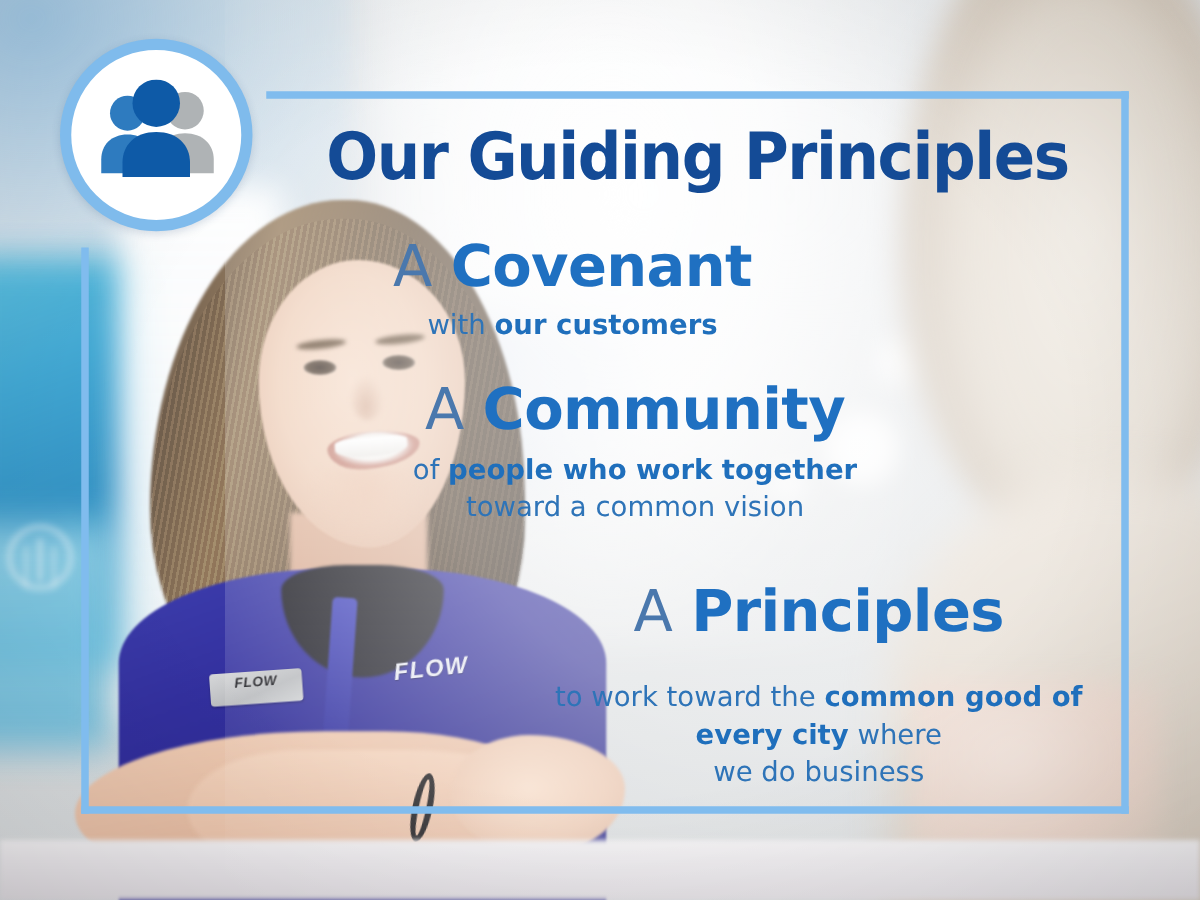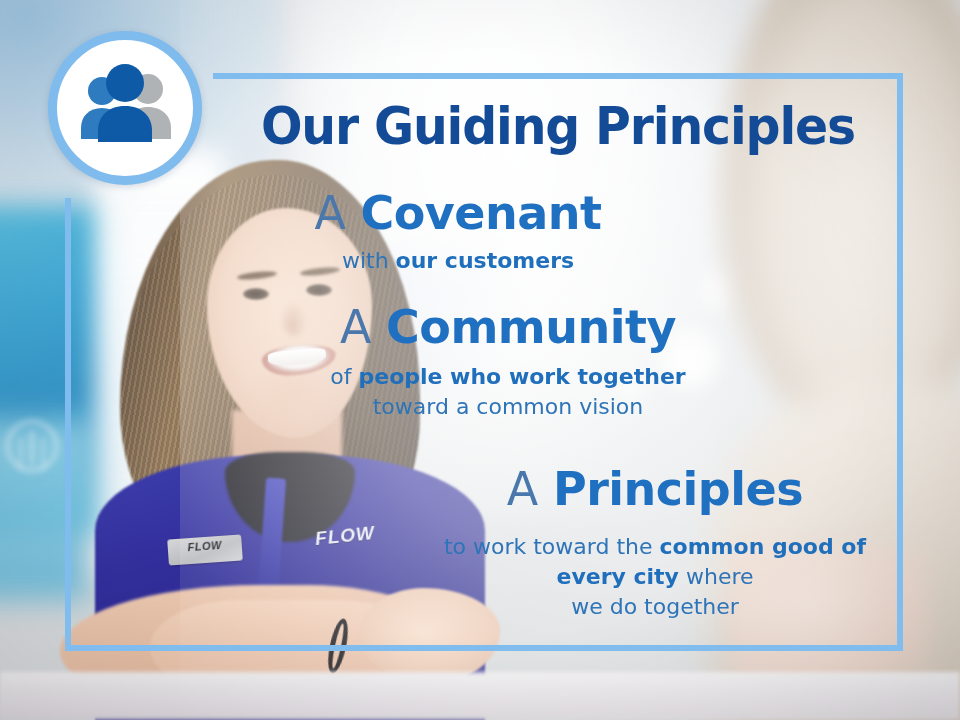--- a/index.html
+++ b/index.html
@@ -280,21 +280,21 @@
   }
   .sub b{ font-weight:700; color:#1F6FBC; }
 
   
   #blk-covenant   { left:243px; top:186px; width:430px; text-align:center; }
   #blk-community  { left:283px; top:300px; width:450px; text-align:center; }
   #blk-commitment { left:430px; top:462px; width:450px; text-align:center; }
 
   #blk-covenant .sub   { margin-top:6px; }
   #blk-community .sub  { margin-top:8px; }
-  #blk-commitment .sub { margin-top:16px; }
+  #blk-commitment .sub { margin-top:28px; }
 </style>
 </head>
 <body>
 
 <div id="stage">
 
   <div class="photo">
     <div class="bg-base"></div>
     <div class="bg-bluecorner"></div>
     <div class="bg-vwpanel"></div>
@@ -395,17 +395,17 @@
     </div>
   </div>
 
   <div class="block" id="blk-commitment">
     <div class="lead">
       <span class="art">A</span>
       <span class="word">Principles</span>
     </div>
     <div class="sub">
       <span>to work toward the </span><b>common good of every city</b><span> where</span><br>
-      <span>we do together</span>
+      <span>we do business</span>
     </div>
   </div>
 
 </div>
 
 </body></html>

